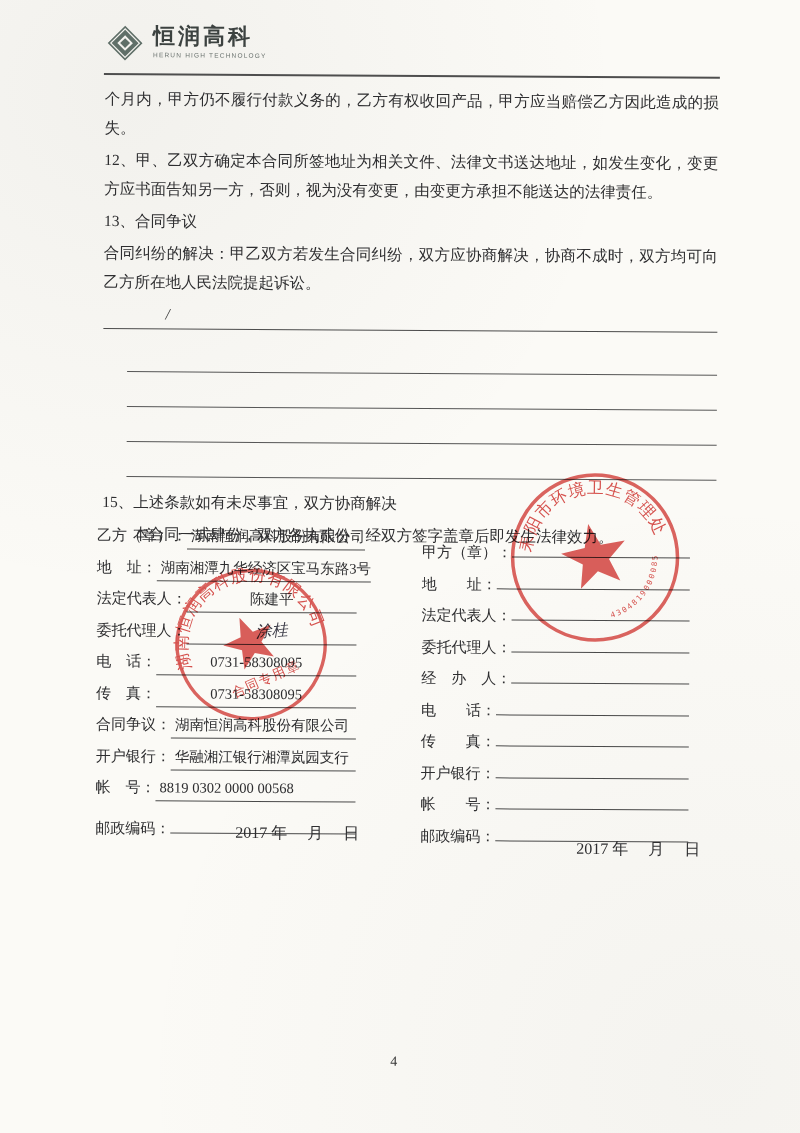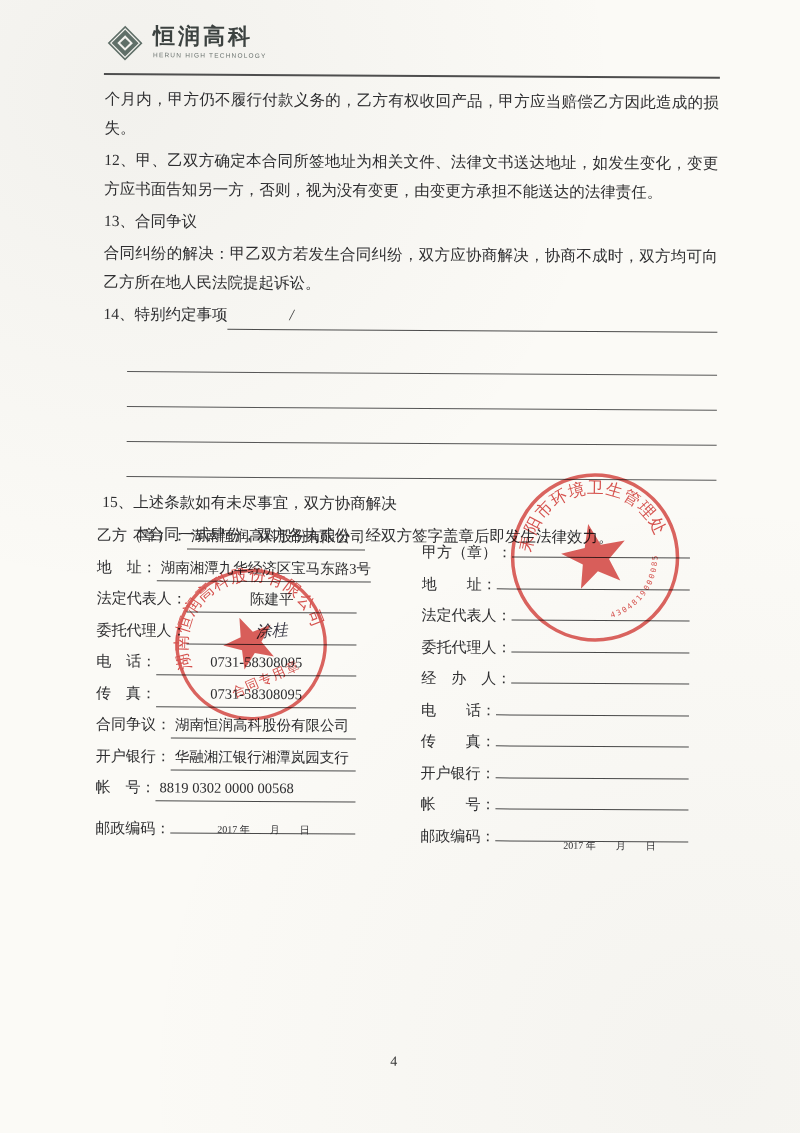--- a/index.html
+++ b/index.html
@@ -42,21 +42,21 @@
   .col{position:absolute;font-size:15px;}
   .col-b{left:100px;top:520px;width:260px;}
   .col-a{left:425px;top:526px;width:268px;}
   .frow{display:flex;align-items:baseline;height:31.5px;line-height:31.5px;}
   .frow .lbl{white-space:nowrap;text-align:center;}
   .frow .val{flex:1;border-bottom:1.2px solid #4a4a4a;font-size:14.5px;
     padding-left:4px;height:28px;line-height:30px;white-space:nowrap;}
   .frow .val.c{text-align:center;padding-left:0;}
   .hand{font-family:"DejaVu Sans",sans-serif;font-style:italic;font-size:16px;
     color:#3c3c48;display:inline-block;transform:rotate(-5deg);}
-  .dateline{position:absolute;font-size:10px;display:flex;font-family:Liberation Serif, serif;}
+  .dateline{position:absolute;font-size:16px;display:flex;justify-content:center;font-family:Liberation Serif, serif;}
   .date-b{left:222px;top:822px;width:160px;}
   .date-a{left:568px;top:836px;width:150px;}
   .dateline span{margin-left:20px;}
   .dateline span:first-child{margin-left:0;}
   
   .stamp{position:absolute;mix-blend-mode:multiply;opacity:0.86;}
   .stamp-b{left:168px;top:556px;transform:rotate(-24deg);}
   .stamp-a{left:506px;top:462px;transform:rotate(-12deg);}
   
   .pageno{position:absolute;left:0;top:1052px;width:800px;text-align:center;
@@ -82,21 +82,20 @@
       </span>
     </div>
     <div class="header-rule"></div>
 
     <div class="content">
       <p>个月内，甲方仍不履行付款义务的，乙方有权收回产品，甲方应当赔偿乙方因此造成的损失。</p>
       <p>12、甲、乙双方确定本合同所签地址为相关文件、法律文书送达地址，如发生变化，变更方应书面告知另一方，否则，视为没有变更，由变更方承担不能送达的法律责任。</p>
       <p>13、合同争议</p>
       <p>合同纠纷的解决：甲乙双方若发生合同纠纷，双方应协商解决，协商不成时，双方均可向乙方所在地人民法院提起诉讼。</p>
       <p class="row14">
-        <span>14、特别约定事项</span>
         <span class="u-full">/</span>
       </p>
       <div class="blanks">
         <div class="blank-line"></div>
         <div class="blank-line"></div>
         <div class="blank-line"></div>
         <div class="blank-line"></div>
       </div>
       <p class="p15">15、上述条款如有未尽事宜，双方协商解决</p>
       <p class="indent">本合同一式肆份，双方各执贰份，经双方签字盖章后即发生法律效力。</p>

